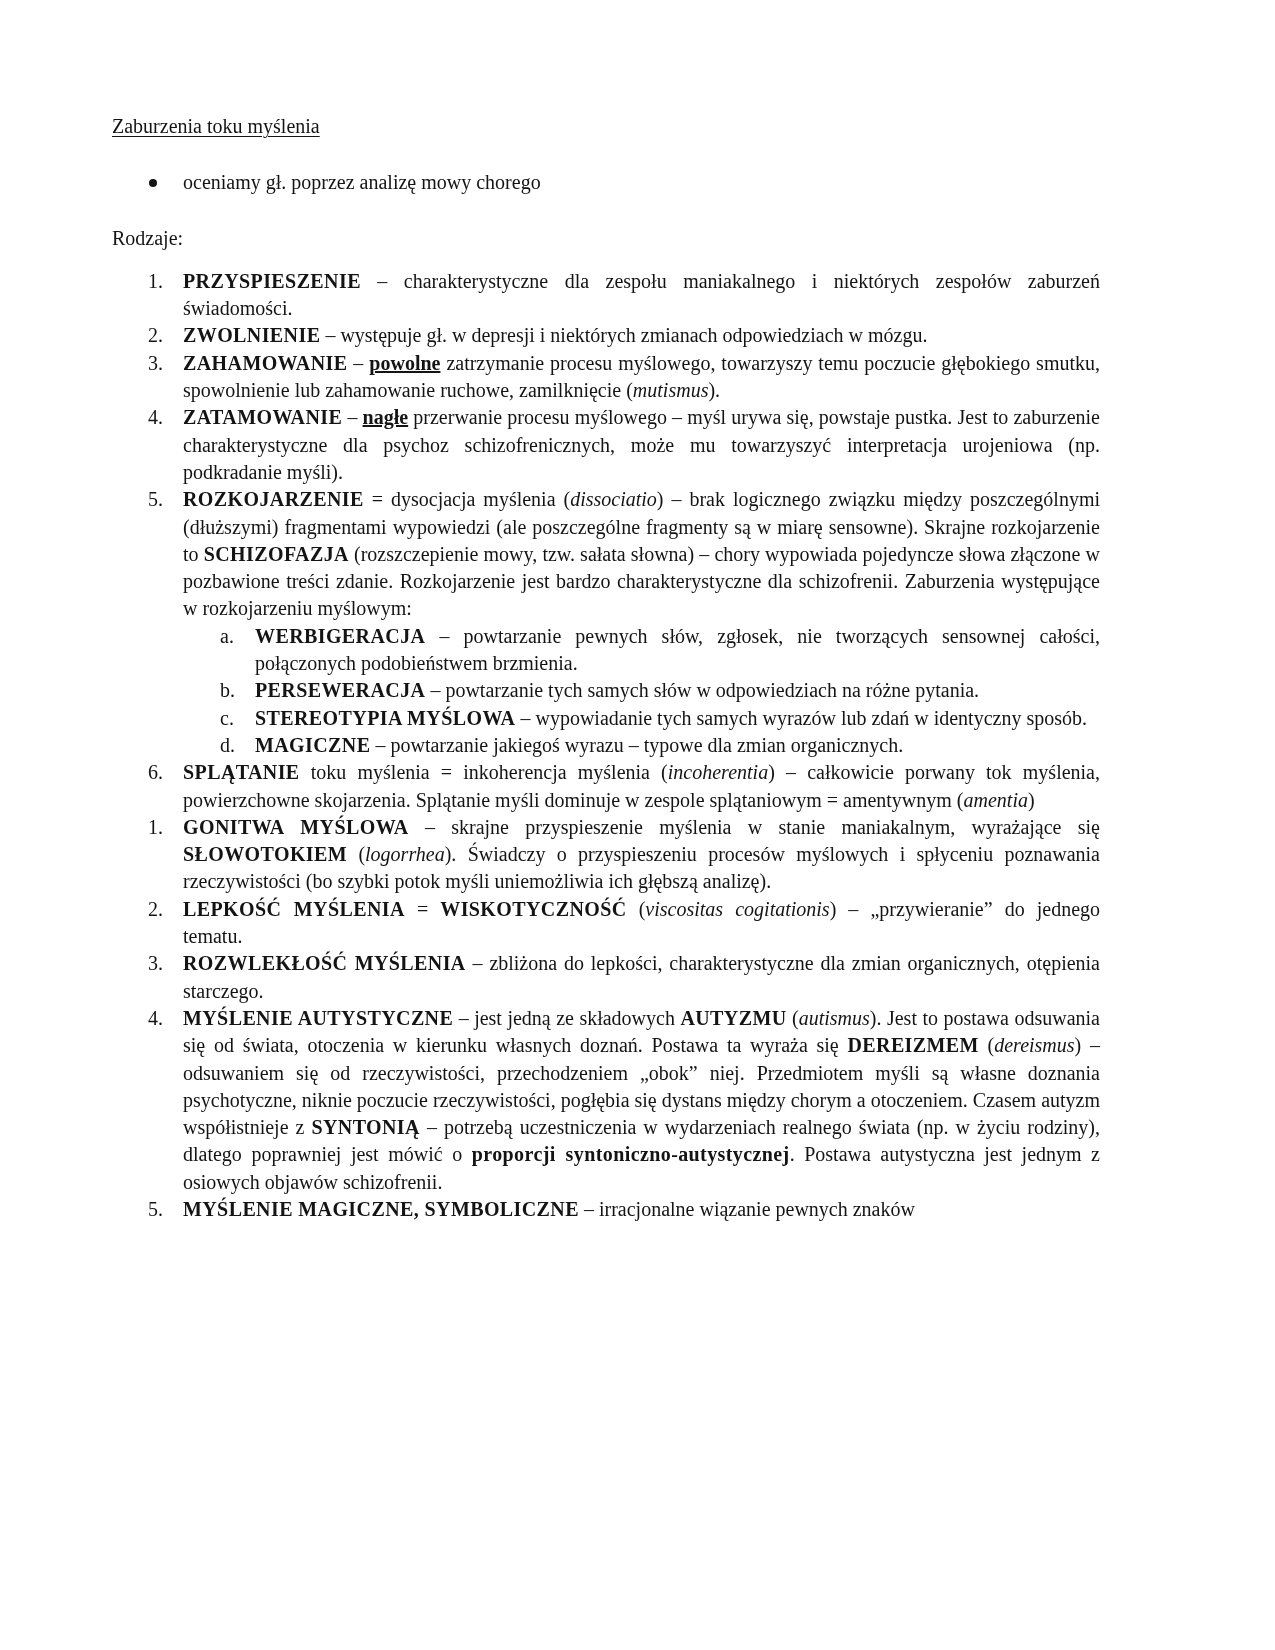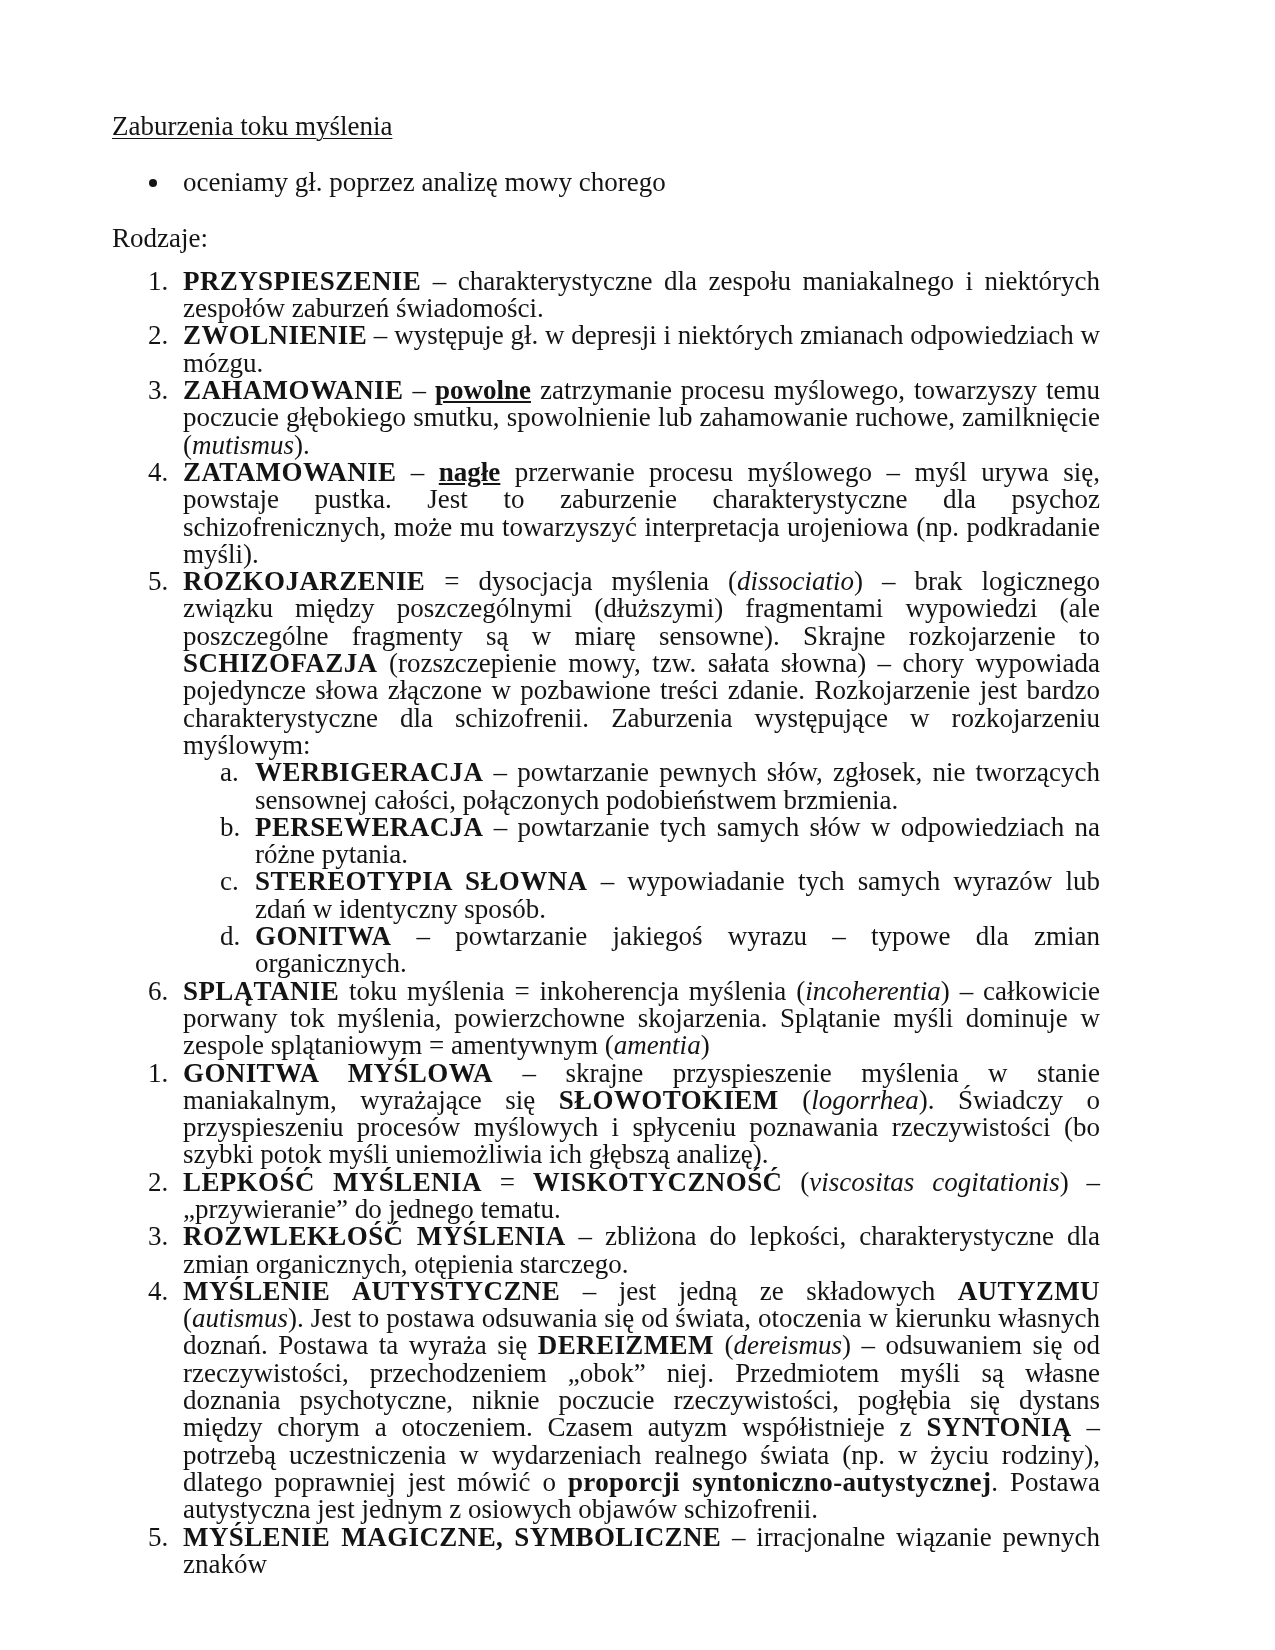--- a/index.html
+++ b/index.html
@@ -1,18 +1,18 @@
 <!DOCTYPE html>
 <html><head>
 <meta charset="utf-8">
 <style>
   html, body { margin:0; padding:0; background:#ffffff; }
   body { width:1275px; height:1650px; position:relative; overflow:hidden;
          font-family:"Liberation Serif", "DejaVu Serif", serif; color:#141414; }
-  .page { position:absolute; left:112px; top:113px; width:988px; font-size:27px; line-height:27.3px; }
+  .page { position:absolute; left:112px; top:113px; width:988px; font-size:20px; line-height:27.3px; }
   .heading { text-decoration:underline; text-underline-offset:3px; text-decoration-thickness:1px; margin:0; }
   .bullet-list { list-style:none; margin:29px 0 0 0; padding:0; }
   .bullet-list li { position:relative; padding-left:71px; }
   .bullet-dot { position:absolute; left:37px; top:10px; width:8px; height:8px; border-radius:50%; background:#141414; }
   .label { margin:28px 0 16px 0; }
   ol.main { list-style:none; margin:0; padding:0; }
   ol.main > li { position:relative; padding-left:71px; text-align:justify; }
   ol.main > li .num { position:absolute; left:36px; top:0; }
   ol.sub { list-style:none; margin:0; padding:0; }
   ol.sub > li { position:relative; padding-left:72px; text-align:justify; }
@@ -55,24 +55,24 @@
     <li>
       <span class="num">5.</span><b>ROZKOJARZENIE</b><span> = dysocjacja myślenia (</span><i>dissociatio</i><span>) – brak logicznego związku między poszczególnymi (dłuższymi) fragmentami wypowiedzi (ale poszczególne fragmenty są w miarę sensowne). Skrajne rozkojarzenie to </span><b>SCHIZOFAZJA</b><span> (rozszczepienie mowy, tzw. sałata słowna) – chory wypowiada pojedyncze słowa złączone w pozbawione treści zdanie. Rozkojarzenie jest bardzo charakterystyczne dla schizofrenii. Zaburzenia występujące w rozkojarzeniu myślowym:</span>
       <ol class="sub">
         <li>
           <span class="num">a.</span><b>WERBIGERACJA</b><span> – powtarzanie pewnych słów, zgłosek, nie tworzących sensownej całości, połączonych podobieństwem brzmienia.</span>
         </li>
         <li>
           <span class="num">b.</span><b>PERSEWERACJA</b><span> – powtarzanie tych samych słów w odpowiedziach na różne pytania.</span>
         </li>
         <li>
-          <span class="num">c.</span><b>STEREOTYPIA SŁOWNA</b><span> – wypowiadanie tych samych wyrazów lub zdań w identyczny sposób.</span>
+          <span class="num">c.</span><b>STEREOTYPIA MYŚLOWA</b><span> – wypowiadanie tych samych wyrazów lub zdań w identyczny sposób.</span>
         </li>
         <li>
-          <span class="num">d.</span><b>GONITWA</b><span> – powtarzanie jakiegoś wyrazu – typowe dla zmian organicznych.</span>
+          <span class="num">d.</span><b>MAGICZNE</b><span> – powtarzanie jakiegoś wyrazu – typowe dla zmian organicznych.</span>
         </li>
       </ol>
     </li>
     <li>
       <span class="num">6.</span><b>SPLĄTANIE</b><span> toku myślenia = inkoherencja myślenia (</span><i>incoherentia</i><span>) – całkowicie porwany tok myślenia, powierzchowne skojarzenia. Splątanie myśli dominuje w zespole splątaniowym = amentywnym (</span><i>amentia</i><span>)</span>
     </li>
   </ol>
 
 
   <ol class="main section2-list">

